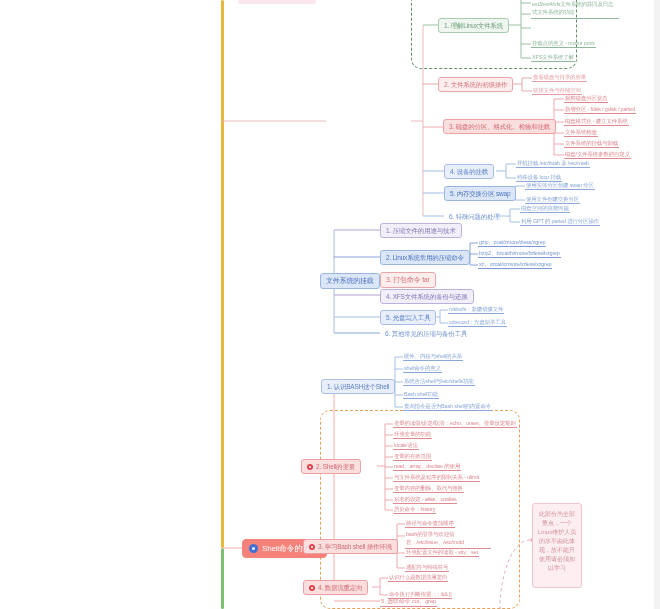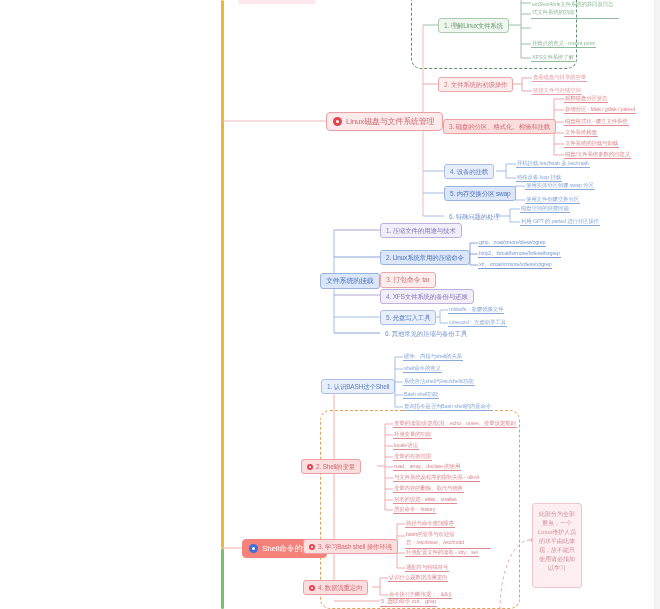--- a/index.html
+++ b/index.html
@@ -250,24 +250,20 @@
       <path d="M380,578 H388" stroke="#eda0a4"></path>
       <path d="M380,595 H388" stroke="#eda0a4"></path>
 
       <path d="M334,601 H380" stroke="#eda0a4"></path>
     </g>
 
     <path d="M530,540 C512,540 500,575 500,609" fill="none" stroke="#eaa9b1" stroke-width="1" stroke-dasharray="3,3"></path>
     <circle cx="532" cy="540" r="1.8" fill="#eaa9b1"></circle>
   </svg>
 
-  <div class="node root red" style="left:326px;top:112px;">
-    <span class="bullet r"></span>
-    <span>Linux磁盘与文件系统管理</span>
-  </div>
 
   <div class="node root coral" style="left:242px;top:539px;">
     <span class="bullet b"></span>
     <span>Shell命令的学习</span>
   </div>
 
   <div class="node lvl2 blue-fill" style="left:320px;top:273px;font-size:7px;">
     <span>文件系统的挂载</span>
   </div>
 

